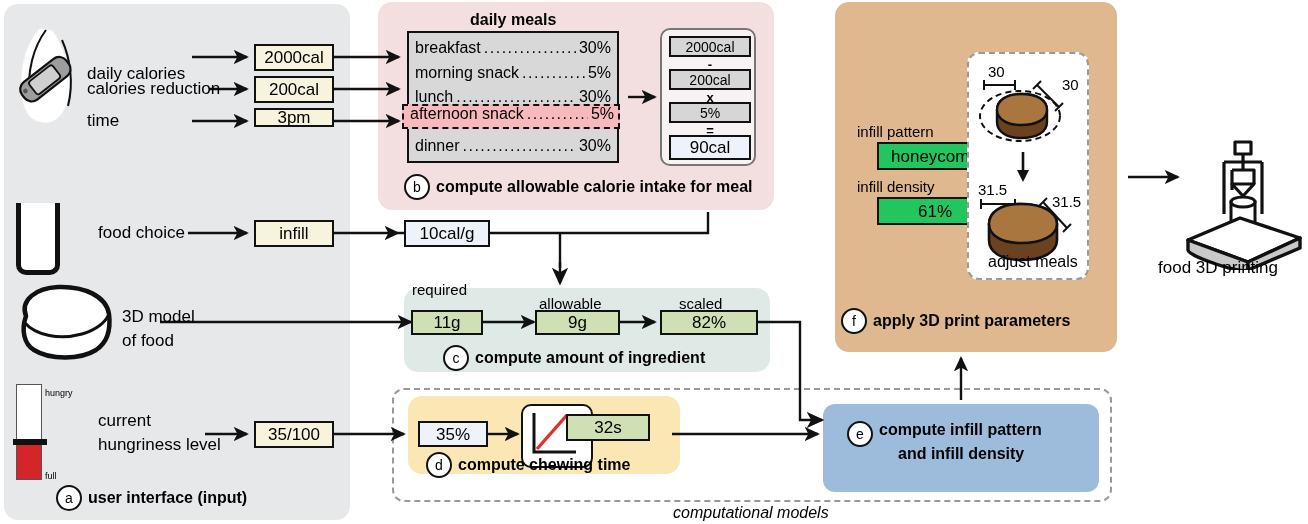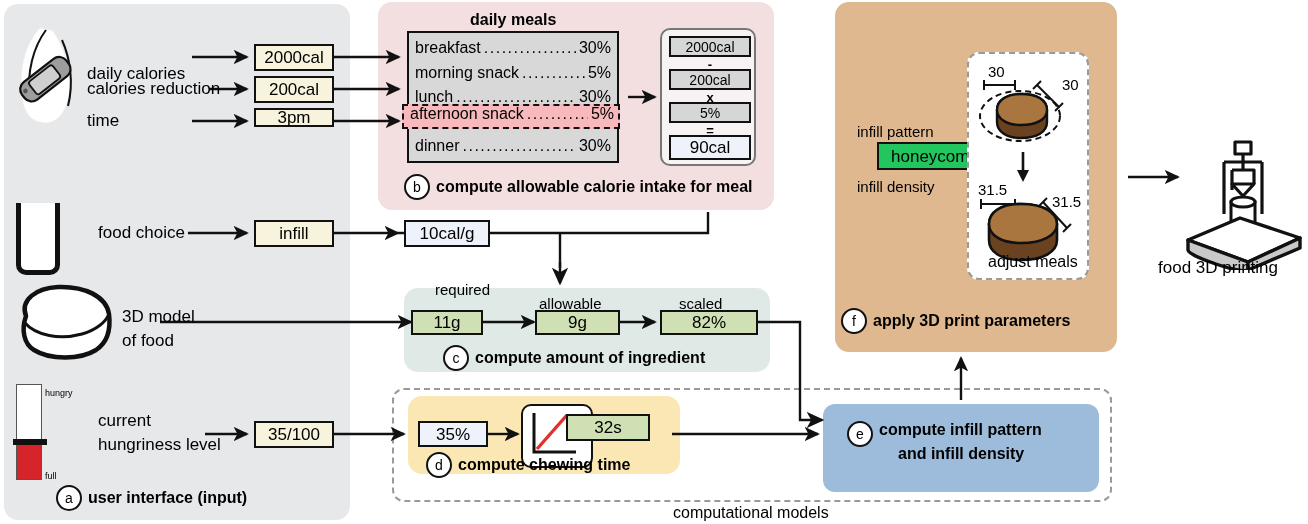--- a/index.html
+++ b/index.html
@@ -243,21 +243,21 @@
     <div class="vbox blue calc-row" style="top:105px;height:25px;border-width:2.5px;font-size:17px;">90cal</div>
   </div>
 
   <div class="tag" style="left:404px;top:174px;">
     <span class="circ">b</span>
     <span class="cap">compute allowable calorie intake for meal</span>
   </div>
 
   <div class="vbox blue" style="left:404px;top:220px;width:86px;height:27px;">10cal/g</div>
 
-  <div class="lbl sm" style="left:412px;top:280px;margin-left:23px;">required</div>
+  <div class="lbl sm" style="left:412px;top:280px;">required</div>
   <div class="vbox green" style="left:411px;top:310px;width:72px;height:25px;">11g</div>
 
   <div class="lbl sm" style="left:539px;top:294px;">allowable</div>
   <div class="vbox green" style="left:535px;top:310px;width:85px;height:25px;">9g</div>
 
   <div class="lbl sm" style="left:679px;top:294px;">scaled</div>
   <div class="vbox green" style="left:660px;top:310px;width:98px;height:25px;">82%</div>
 
   <div class="tag" style="left:443px;top:345px;">
     <span class="circ">c</span>
@@ -280,20 +280,21 @@
 
   <div class="tag" style="left:847px;top:421px;align-items:flex-start;">
     <span class="circ">e</span>
     <span class="cap">compute infill pattern</span>
   </div>
   <div class="lbl bold" style="left:898px;top:444px;font-size:16px;">and infill density</div>
 
   <div class="lbl sm" style="left:857px;top:122px;">infill pattern</div>
   <div class="vbox orange" style="left:845px;top:142px;width:116px;height:28px;">honeycomb</div>
   <div class="lbl sm" style="left:857px;top:177px;">infill density</div>
+  <div class="vbox orange" style="left:845px;top:197px;width:116px;height:28px;">61%</div>
 
   <div class="abs" style="left:967px;top:52px;width:122px;height:228px;background:#ffffff;
               border:2px dashed #9a9a9a;border-radius:12px;box-sizing:border-box;"></div>
 
   <svg class="icon" style="left:967px;top:52px;width:122px;height:228px;" viewBox="0 0 122 228">
 
     <g stroke="#111" stroke-width="2" fill="none">
       <line x1="17" y1="33" x2="48" y2="33"></line>
       <line x1="17" y1="28" x2="17" y2="38"></line>
       <line x1="48" y1="28" x2="48" y2="38"></line>
@@ -358,15 +359,15 @@
       <path d="M51 62 L51 88 C51 93 75 93 75 88 L75 62 Z"></path>
       <ellipse cx="63" cy="62" rx="12" ry="5"></ellipse>
     </g>
 
     <path d="M8 100 L60 78 L120 98 L68 122 Z" fill="#ffffff" stroke="#111" stroke-width="3.4" stroke-linejoin="round"></path>
     <path d="M8 100 L8 110 C8 116 60 134 68 130 L68 122 Z" fill="#c9c9c9" stroke="#111" stroke-width="3.4" stroke-linejoin="round"></path>
     <path d="M120 98 L120 108 L68 130 L68 122 Z" fill="#c9c9c9" stroke="#111" stroke-width="3.4" stroke-linejoin="round"></path>
   </svg>
   <div class="lbl" style="left:1158px;top:258px;font-size:17px;">food 3D printing</div>
 
-  <div class="lbl" style="left:673px;top:503px;font-size:16px;">computational models</div>
+  <div class="lbl" style="left:673px;top:503px;font-size:16px;font-style:italic;">computational models</div>
 
 </div>
 
 </body></html>

